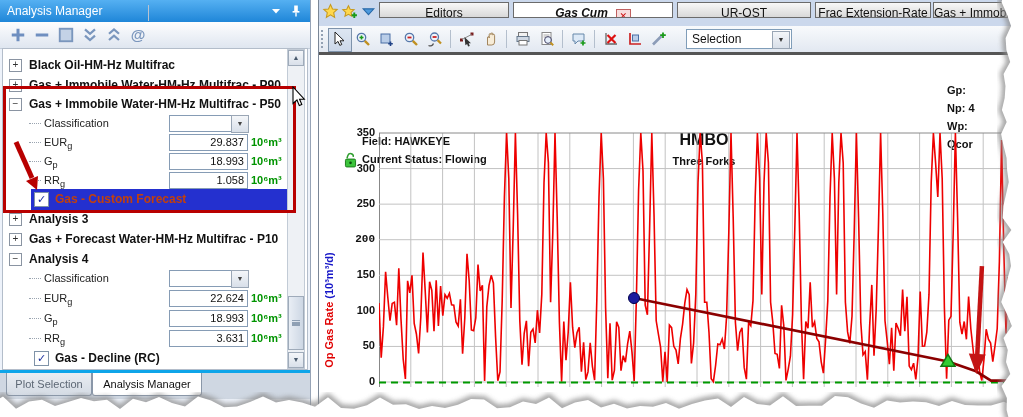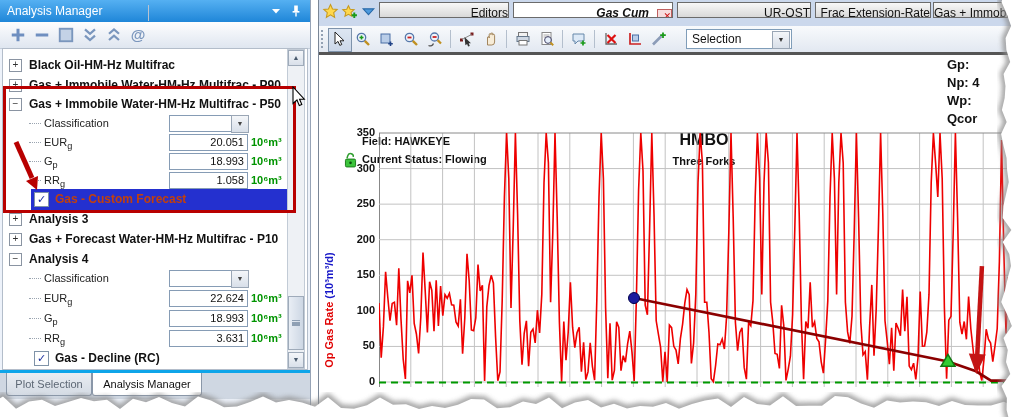--- a/index.html
+++ b/index.html
@@ -50,40 +50,40 @@
   
   #redbox{position:absolute;left:3px;top:86px;width:287px;height:121px;border:3px solid #b80000;z-index:5;pointer-events:none;}
   #redarrow{position:absolute;left:8px;top:138px;z-index:6;pointer-events:none;}
   #cursor{position:absolute;left:292px;top:86px;z-index:7;pointer-events:none;}
   
   #chartpanel{position:absolute;left:318px;top:0;width:705px;height:417px;background:#fff;border-left:1px solid #7a8696;}
   #ctabs{position:absolute;left:0;top:0;right:0;height:26px;background:#cbd8ec;border-bottom:1px solid #a6b4c9;}
   .favbtn{position:absolute;top:3px;width:17px;height:17px;}
   .favbtn svg{width:100%;height:100%;}
   .ctab{position:absolute;top:2px;height:16px;line-height:21px;background:linear-gradient(#f8f8f8,#d9d9d9);
-        border:1px solid #6b6b6b;box-sizing:border-box;text-align:right;font-size:12px;color:#111;white-space:nowrap;overflow:hidden;}
+        border:1px solid #6b6b6b;box-sizing:border-box;text-align:center;font-size:12px;color:#111;white-space:nowrap;overflow:hidden;}
   .ctab.active{background:#fff;font-weight:bold;font-style:italic;}
   .closebox{display:inline-block;width:13px;height:13px;margin-left:8px;vertical-align:-2px;background:#f7dede;
             border:1px solid #c06060;color:#cc1111;font-size:9px;line-height:12px;font-weight:bold;}
   #ctoolbar{position:absolute;left:0;top:26px;right:0;height:26px;background:linear-gradient(#f8fafc,#e2e8f1);
             border-bottom:3px solid #555;box-sizing:content-box;}
   #draghandle{position:absolute;left:2px;top:4px;width:3px;height:18px;border-left:2px dotted #93a1b3;}
   .tbtn{position:absolute;top:2px;width:22px;height:22px;border:1px solid transparent;}
   .tbtn.pressed{border:1px solid #7e93ab;background:linear-gradient(#dde6f2,#ccd8e9);}
   .tbtn svg{width:16px;height:16px;margin:2px;}
   .tsep{position:absolute;top:4px;width:1px;height:18px;background:#b4bfcd;}
   #coorddd{position:absolute;top:3px;height:20px;width:106px;background:#fff;border:1px solid #7f9db9;box-sizing:border-box;}
   #coorddd .ddlabel{position:absolute;left:5px;top:2px;font-size:12px;color:#111;}
   #coorddd .ddarw{position:absolute;right:1px;top:1px;width:16px;height:16px;background:linear-gradient(#f4f6f9,#d8dfe9);
                   border:1px solid #9aa6b5;font-size:7px;text-align:center;line-height:15px;color:#333;}
   #cclient{position:absolute;left:0;top:55px;right:0;bottom:0;background:#fff;}
   .hdr{position:absolute;font-weight:bold;font-size:11px;white-space:nowrap;}
   #h-title{left:260px;width:250px;top:76px;text-align:center;font-size:16px;}
   #h-sub{left:260px;width:250px;top:100px;text-align:center;}
-  .stat{position:absolute;left:628px;font-weight:bold;font-size:13px;white-space:nowrap;}
+  .stat{position:absolute;left:628px;font-weight:bold;font-size:11px;white-space:nowrap;margin-top:27px;}
   #lockicon{position:absolute;left:24px;top:96px;width:15px;height:18px;}
   #yticks div{position:absolute;left:18px;width:38px;text-align:right;font-weight:bold;font-size:11px;}
   #ylab{position:absolute;left:-84px;top:248px;width:190px;height:14px;text-align:center;transform:rotate(-90deg);
         font-weight:bold;font-size:11px;white-space:nowrap;}
   #ylab .red{color:#e00000;} #ylab .blue{color:#1616c8;}
   #plot{position:absolute;left:60px;top:77px;}
   
   #tear{position:absolute;left:0;top:0;z-index:50;pointer-events:none;}
 </style>
 </head>
@@ -142,21 +142,21 @@
         <div class="trow select" style="top: 65px;">
           <span class="dots"></span>
           <span class="flabel">Classification</span>
           <span class="selbox">
             <span class="selarw">▼</span>
           </span>
         </div>
         <div class="trow value" style="top: 84px;">
           <span class="dots"></span>
           <span class="flabel">EUR<sub>g</sub></span>
-          <span class="valbox">20.051</span>
+          <span class="valbox">29.837</span>
           <span class="units">10⁶m³</span>
         </div>
         <div class="trow value" style="top: 103px;">
           <span class="dots"></span>
           <span class="flabel">G<sub>p</sub></span>
           <span class="valbox">18.993</span>
           <span class="units">10⁶m³</span>
         </div>
         <div class="trow value" style="top: 122px;">
           <span class="dots"></span>
@@ -333,21 +333,21 @@
       <div class="stat" style="top:20px;">Np: 4</div>
       <div class="stat" style="top:38px;">Wp:</div>
       <div class="stat" style="top:56px;">Qcor</div>
       <div id="ylab">
         <span class="red">Op Gas Rate </span><span class="blue">(10³m³/d)</span>
       </div>
       <div id="yticks">
           <div style="top: 71px;">350</div>
           <div style="top: 106.571px;">300</div>
           <div style="top: 142.143px;">250</div>
-          <div style="top: 177.714px;">200</div>
+          <div style="top: 177.714px; font-family: Liberation Mono, monospace;">200</div>
           <div style="top: 213.286px;">150</div>
           <div style="top: 248.857px;">100</div>
           <div style="top: 284.429px;">50</div>
           <div style="top: 320px;">0</div>
         </div>
       <svg id="plot" width="640" height="258">
           <line x1="0" y1="1" x2="0" y2="255" stroke="#6a6a6a" stroke-width="1.6"></line>
           <line x1="31.8" y1="1" x2="31.8" y2="255" stroke="#c2c2c2" stroke-width="1"></line>
           <line x1="63.6" y1="1" x2="63.6" y2="255" stroke="#c2c2c2" stroke-width="1"></line>
           <line x1="95.4" y1="1" x2="95.4" y2="255" stroke="#c2c2c2" stroke-width="1"></line>

